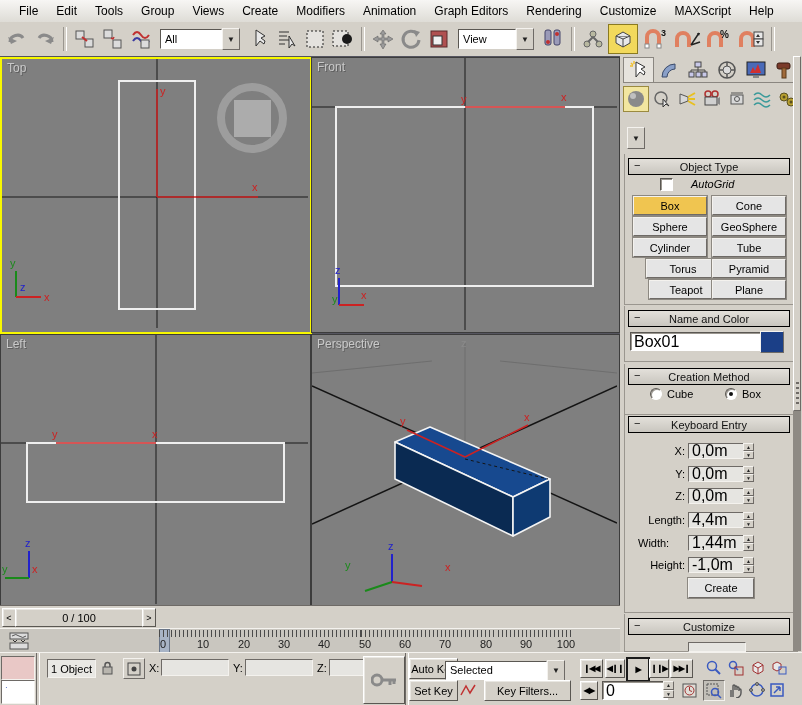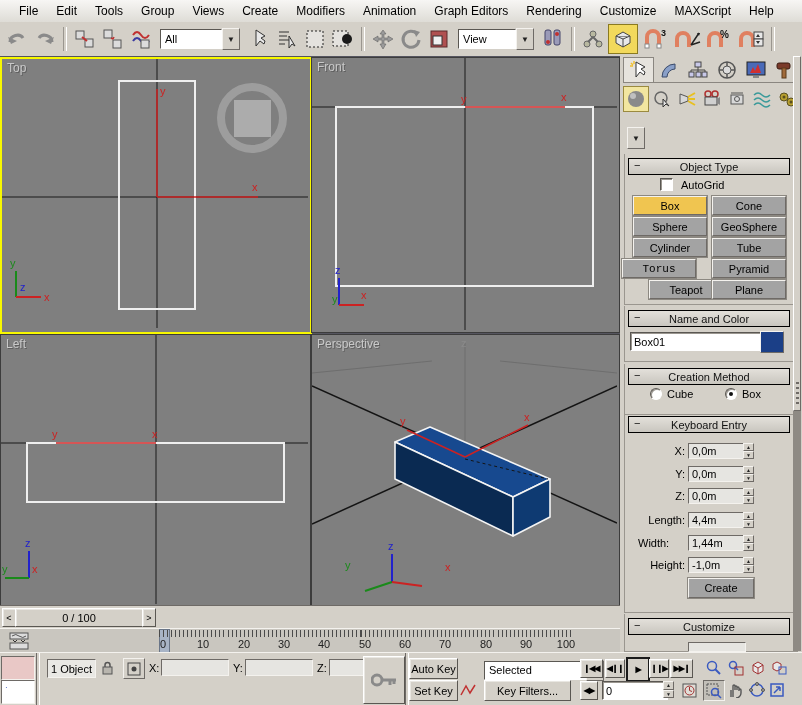--- a/index.html
+++ b/index.html
@@ -26,30 +26,30 @@
                  display:flex;align-items:center;padding:0 4px;font-size:11px;}
   .combo .cbtn{width:16px;height:20px;font-size:8px;color:#222;}
   .vplabel{color:#c9c9c9;font-size:12px;position:absolute;left:5px;top:2px;text-shadow:1px 1px 0 #5e5e5e;}
   .viewport{position:absolute;background:#7f7f7f;border:1px solid #3c3c3c;overflow:hidden;}
   .viewport.active{border:2px solid #f8f800;}
   
   .rollout-h{position:absolute;height:15px;background:linear-gradient(#e3e0da,#c9c6bf);
              border:1px solid #000;display:flex;align-items:center;justify-content:center;
              font-size:11px;color:#111;}
   .rollout-h .minus{position:absolute;left:5px;top:0px;font-size:11px;}
-  .pbtn{position:absolute;background:#a3a3a3;border:1px solid;border-color:#f4f2ee #6e6a66 #6e6a66 #f4f2ee;
+  .pbtn{position:absolute;background:#e5e5e5;border:1px solid;border-color:#f4f2ee #6e6a66 #6e6a66 #f4f2ee;
         box-shadow:0 0 0 1px #8c8881;display:flex;align-items:center;justify-content:center;font-size:11px;}
   .pbtn.active{background:#f0c550;}
   .spin{position:absolute;width:11px;height:16px;display:flex;flex-direction:column;}
   .spin div{flex:1;background:#d4d0c8;border:1px solid;border-color:#f4f2ee #6e6a66 #6e6a66 #f4f2ee;
             font-size:5px;line-height:6px;text-align:center;color:#222;}
   .field{position:absolute;background:#e6e5e1;border:1px solid;border-color:#6e6a66 #f4f2ee #f4f2ee #6e6a66;
          font-size:11px;padding:0 3px;display:flex;align-items:center;}
   .lab{position:absolute;font-size:11px;}
-  input.txt{border:none;background:transparent;font-family:"Liberation Sans",sans-serif;font-size:11px;
+  input.txt{border:none;background:transparent;font-family:"Liberation Sans",sans-serif;font-size:16px;
             width:100%;padding:0;margin:0;outline:none;}
   .tick-num{position:absolute;transform:translateX(-50%);font-size:11px;color:#222;top:9px;}
   .play{font-size:8px;letter-spacing:-1px;font-weight:bold;}
 </style>
 </head>
 <body>
 
 <div class="root">
 
   <div class="abs menubar">
@@ -392,31 +392,31 @@
 
     <div class="abs combo" style="left:7px;top:70px;width:168px;">
       <div class="raised cbtn btn">▼</div>
     </div>
 
     <div class="abs" style="left:4px;top:98px;width:172px;height:150px;border:1px solid #9a968f;border-top:none;"></div>
     <div class="rollout-h" style="left:8px;top:102px;width:160px;">
       <span class="minus">−</span>
       <span>Object Type</span>
     </div>
-    <div class="abs" style="left:40px;top:122px;display:flex;align-items:flex-end;gap:8px;">
+    <div class="abs" style="left:40px;top:122px;display:flex;align-items:flex-start;gap:18px;font-style:italic;">
       <span class="sunkenW" style="width:11px;height:11px;display:inline-block;"></span>
       <span>AutoGrid</span>
     </div>
     <div class="pbtn active" style="left:13px;top:140px;width:72px;height:17px;">Box</div>
     <div class="pbtn" style="left:92px;top:140px;width:72px;height:17px;">Cone</div>
     <div class="pbtn" style="left:13px;top:161px;width:72px;height:17px;">Sphere</div>
     <div class="pbtn" style="left:92px;top:161px;width:72px;height:17px;">GeoSphere</div>
     <div class="pbtn" style="left:13px;top:182px;width:72px;height:17px;">Cylinder</div>
     <div class="pbtn" style="left:92px;top:182px;width:72px;height:17px;">Tube</div>
-    <div class="pbtn" style="left:2px;top:203px;width:72px;height:17px;font-family:Liberation Mono, monospace;">Torus</div>
+    <div class="pbtn" style="left:26px;top:203px;width:72px;height:17px;">Torus</div>
     <div class="pbtn" style="left:92px;top:203px;width:72px;height:17px;">Pyramid</div>
     <div class="pbtn" style="left:29px;top:224px;width:72px;height:17px;">Teapot</div>
     <div class="pbtn" style="left:92px;top:224px;width:72px;height:17px;">Plane</div>
 
     <div class="abs" style="left:4px;top:250px;width:172px;height:55px;border:1px solid #9a968f;border-top:none;"></div>
     <div class="rollout-h" style="left:8px;top:254px;width:160px;">
       <span class="minus">−</span>
       <span>Name and Color</span>
     </div>
     <div class="sunkenW abs" style="left:10px;top:276px;width:124px;height:17px;display:flex;align-items:center;padding:0 3px;">
@@ -580,21 +580,21 @@
     <div class="raised2 abs btn" style="left:363px;top:3px;width:40px;height:46px;">
       <svg width="26" height="16">
           <circle cx="6" cy="8" r="5" fill="none" stroke="#8a8a8a" stroke-width="3"></circle>
           <path d="M11,8 H25 M19,8 V13 M23,8 V12" stroke="#8a8a8a" stroke-width="3"></path>
         </svg>
     </div>
     <div class="abs" style="left:405px;top:0;width:2px;height:53px;border-left:1px solid #6e6a66;border-right:1px solid #fff;"></div>
 
     <div class="raised2 abs btn" style="left:409px;top:5px;width:47px;height:19px;">Auto Key</div>
     <div class="raised2 abs btn" style="left:409px;top:27px;width:47px;height:19px;">Set Key</div>
-    <div class="abs combo" style="left:484px;top:5px;">
+    <div class="abs combo" style="left:445px;top:5px;">
       <div class="cfield" style="width:92px;height:17px;">Selected</div>
       <div class="raised cbtn btn" style="height:19px;">▼</div>
     </div>
     <div class="abs btn" style="left:459px;top:28px;width:18px;height:18px;">
       <svg width="16" height="16">
           <path d="M1,13 L6,4 L10,11 L15,3" stroke="#c03030" stroke-width="1.5" fill="none"></path>
         </svg>
     </div>
     <div class="raised2 abs btn" style="left:484px;top:27px;width:85px;height:19px;">Key Filters...</div>
 

